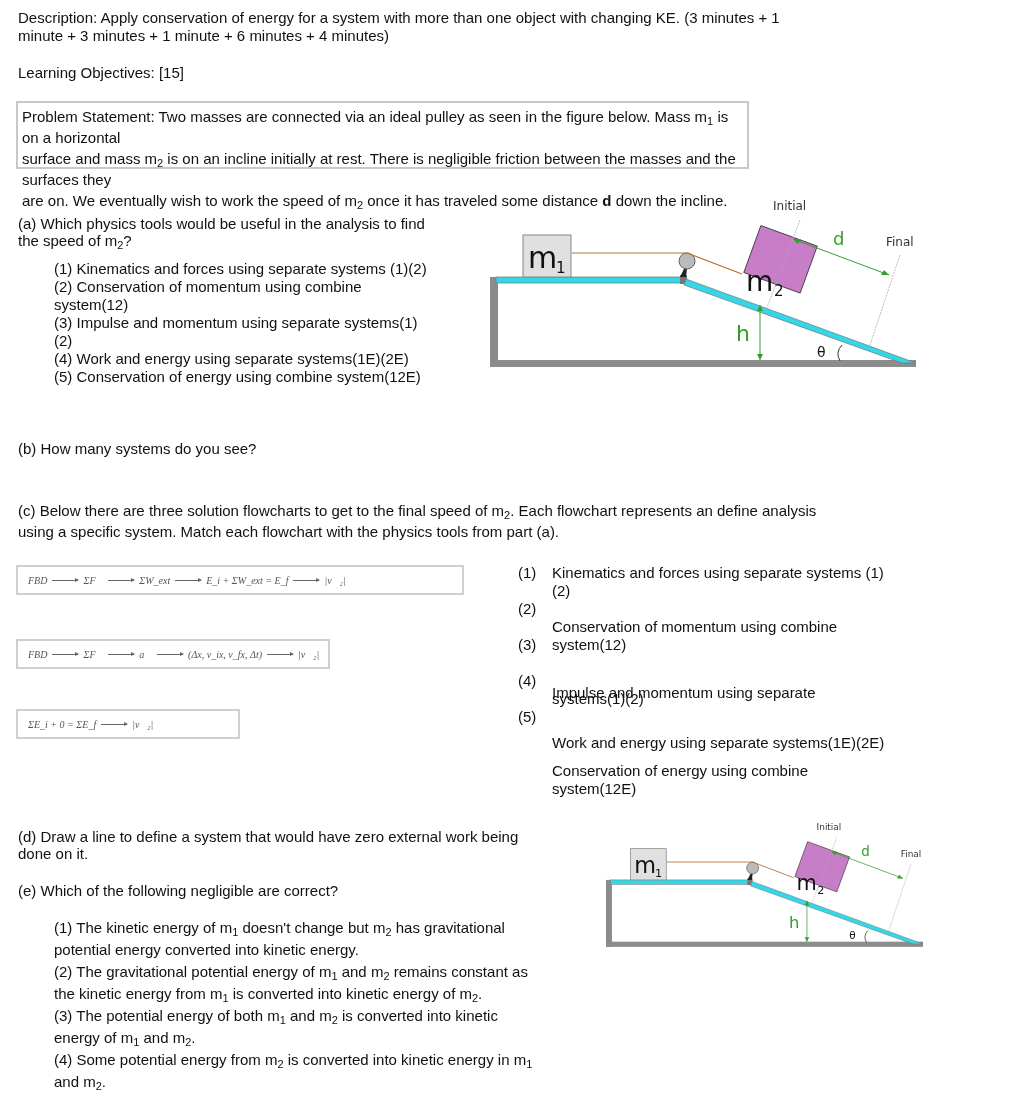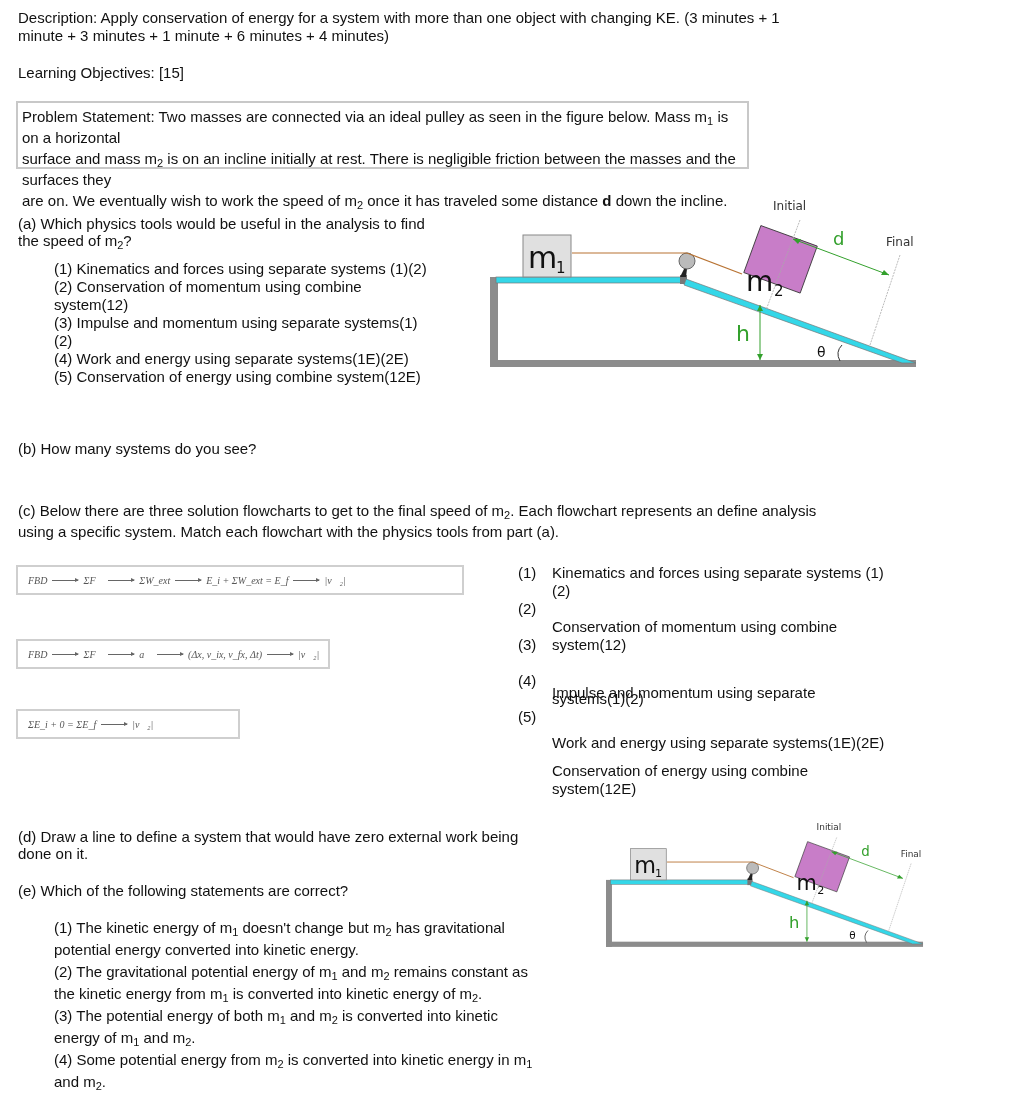--- a/index.html
+++ b/index.html
@@ -179,19 +179,19 @@
       <text x="343" y="50" font-size="18" fill="#33a02c">d</text>
       <line x1="270" y1="110" x2="270" y2="165" stroke="#33a02c" stroke-width="1"></line>
       <polygon points="267,116 273,116 270,110" fill="#33a02c"></polygon>
       <polygon points="267,159 273,159 270,165" fill="#33a02c"></polygon>
       <text x="246" y="146" font-size="22" fill="#33a02c">h</text>
       <path d="M352,150 Q345,157 350,166" fill="none" stroke="#333" stroke-width="1"></path>
       <text x="327" y="162" font-size="14" fill="#111">θ</text>
     </g>
 </svg>
 
-<div class="abs txt" style="left:18px; top:882px;">(e)  Which of the following statements are correct?</div>
+<div class="abs txt" style="left:18px; top:882px;">(e)  Which of the following negligible are correct?</div>
 <div class="abs" style="left:54px; top:917px; line-height:22px; width:560px;" id="estmts">
     <div><span>(1)  The kinetic energy of m</span><sub>1</sub><span> doesn't change but m</span><sub>2</sub><span> has gravitational</span><br><span>potential energy converted into kinetic energy.</span></div>
     <div><span>(2)  The gravitational potential energy of m</span><sub>1</sub><span> and m</span><sub>2</sub><span> remains constant as</span><br><span>the kinetic energy from m</span><sub>1</sub><span> is converted into kinetic energy of m</span><sub>2</sub><span>.</span></div>
     <div><span>(3)  The potential energy of both m</span><sub>1</sub><span> and m</span><sub>2</sub><span> is converted into kinetic</span><br><span>energy of m</span><sub>1</sub><span> and m</span><sub>2</sub><span>.</span></div>
     <div><span>(4)  Some potential energy from m</span><sub>2</sub><span> is converted into kinetic energy in m</span><sub>1</sub><br><span>and m</span><sub>2</sub><span>.</span></div>
   </div>
 
 </body></html>

